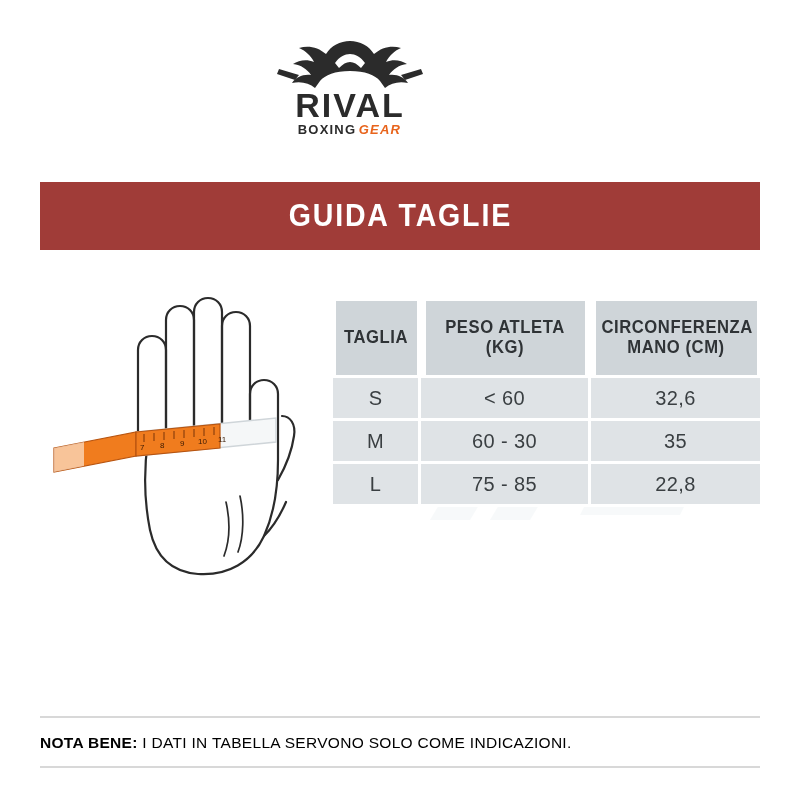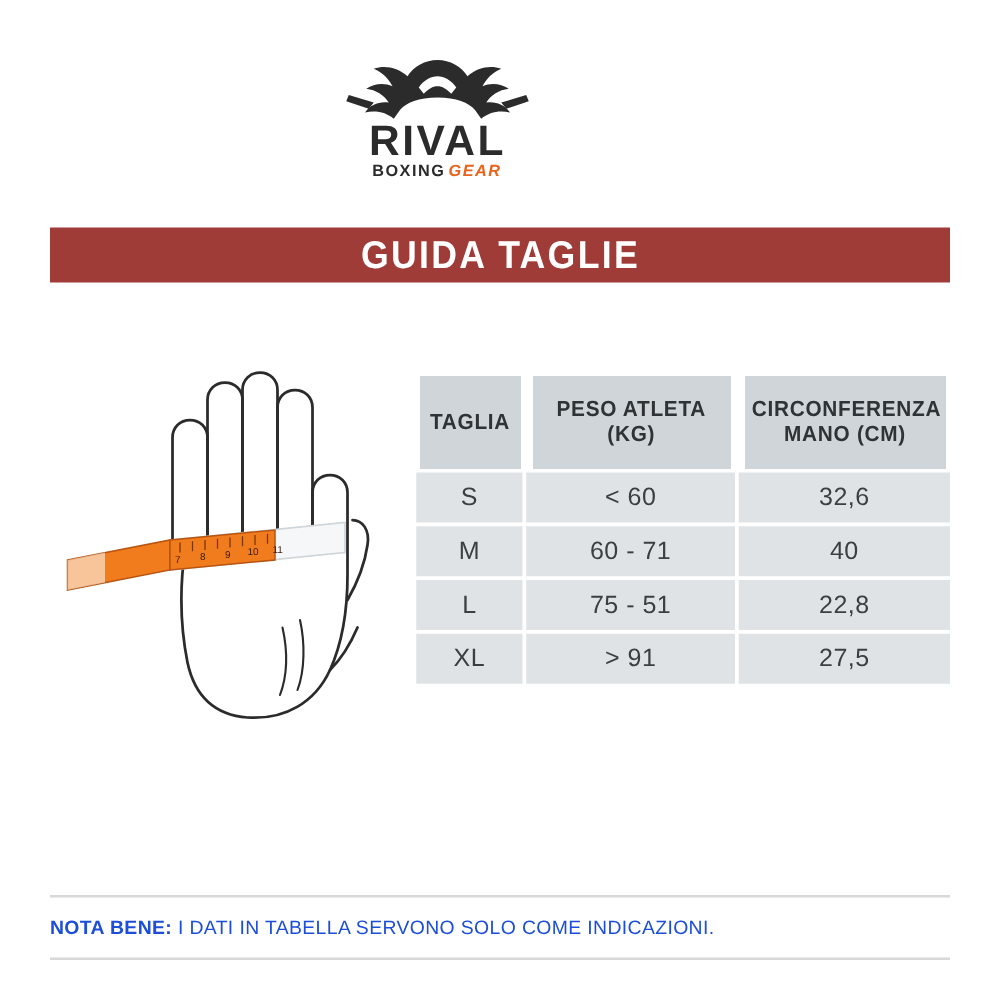--- a/index.html
+++ b/index.html
@@ -25,34 +25,34 @@
   
   .logo-area {
     position: absolute;
     left: 0;
     top: 28px;
     width: 700px;
     height: 120px;
     display: flex;
     flex-direction: column;
     align-items: center;
-    justify-content: flex-end;
+    justify-content: center;
   }
   .logo-svg-wrap {
     width: 170px;
     height: 106px;
   }
 
   
   .title-bar {
     position: absolute;
     left: 40px;
     top: 182px;
     width: 720px;
-    height: 44px;
+    height: 68px;
     background: #a03c38;
     display: flex;
     align-items: center;
     justify-content: center;
   }
   .title-bar .title-text {
     color: #ffffff;
     font-size: 31px;
     font-weight: bold;
     letter-spacing: 2.0px;
@@ -131,21 +131,21 @@
     width: 720px;
     height: 2px;
     background: #d8d8d8;
   }
   .footer-note {
     position: absolute;
     left: 40px;
     top: 734px;
     width: 720px;
     font-size: 15.5px;
-    color: #1d4ed8;
+    color: #000000;
     letter-spacing: 0.3px;
     font-family: "Liberation Sans Narrow", "Liberation Sans", sans-serif;
   }
   .footer-note .strong {
     font-weight: bold;
   }
   .footer-bottom-rule {
     position: absolute;
     left: 40px;
     top: 766px;
@@ -276,32 +276,27 @@
         </tr>
       </thead>
       <tbody>
         <tr>
           <td>S</td>
           <td>&lt; 60</td>
           <td>32,6</td>
         </tr>
         <tr>
           <td>M</td>
-          <td>60 - 71</td>
-          <td>40</td>
+          <td>60 - 30</td>
+          <td>35</td>
         </tr>
         <tr>
           <td>L</td>
-          <td>75 - 51</td>
+          <td>75 - 85</td>
           <td>22,8</td>
-        </tr>
-        <tr>
-          <td>XL</td>
-          <td>&gt; 91</td>
-          <td>27,5</td>
         </tr>
       </tbody>
     </table>
   </div>
 
   <div class="footer-rule"></div>
   <div class="footer-note">
     <span class="strong">NOTA BENE:</span>
     <span>I DATI IN TABELLA SERVONO SOLO COME INDICAZIONI.</span>
   </div>

